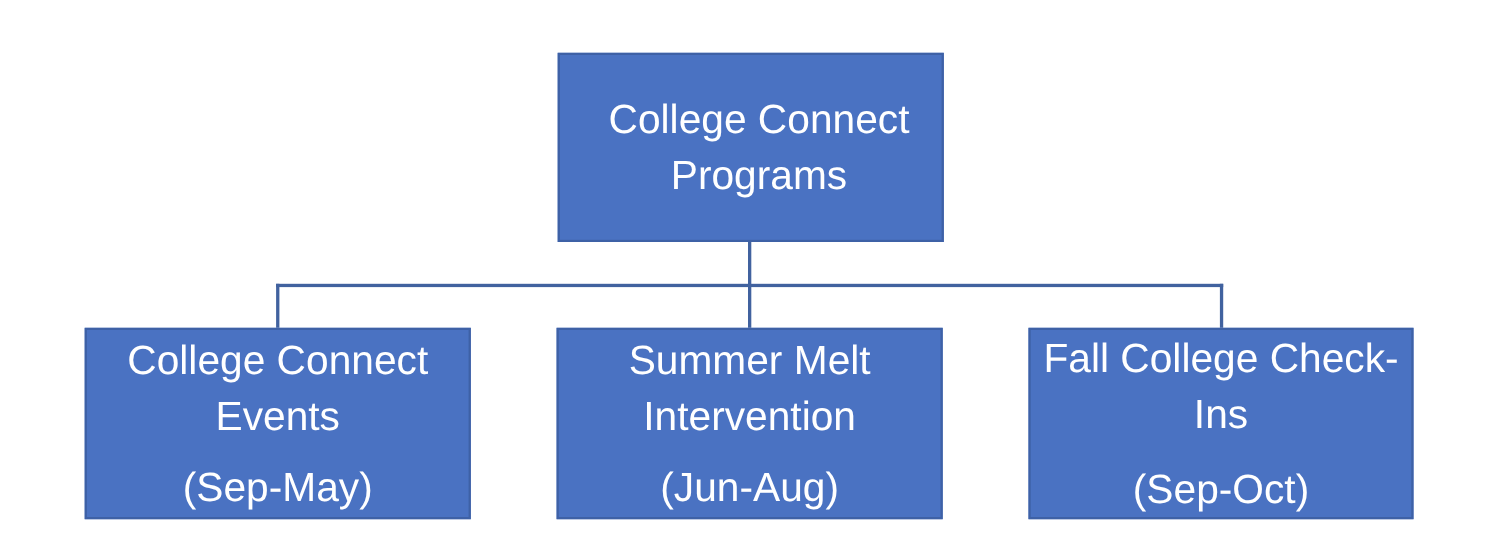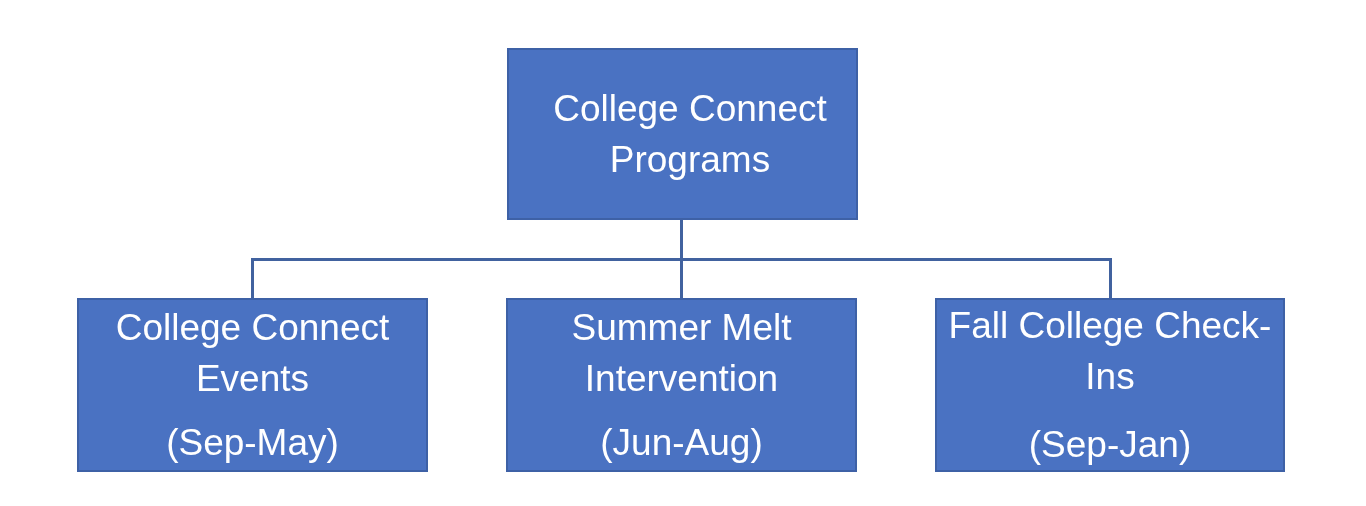--- a/index.html
+++ b/index.html
@@ -68,16 +68,16 @@
     <div class="period">(Sep-May)</div>
   </div>
 
   <div class="node node-middle">
     <div class="title">Summer Melt Intervention</div>
     <div class="period">(Jun-Aug)</div>
   </div>
 
   <div class="node node-right">
     <div class="title">Fall College Check-Ins</div>
-    <div class="period">(Sep-Jan)</div>
+    <div class="period">(Sep-Oct)</div>
   </div>
 
 </div>
 
 </body></html>

